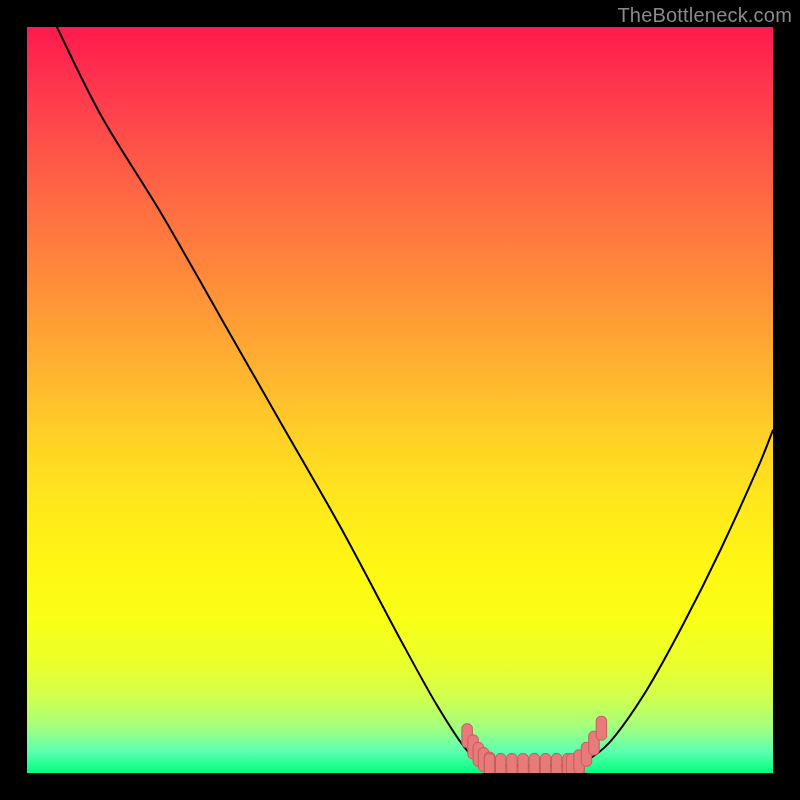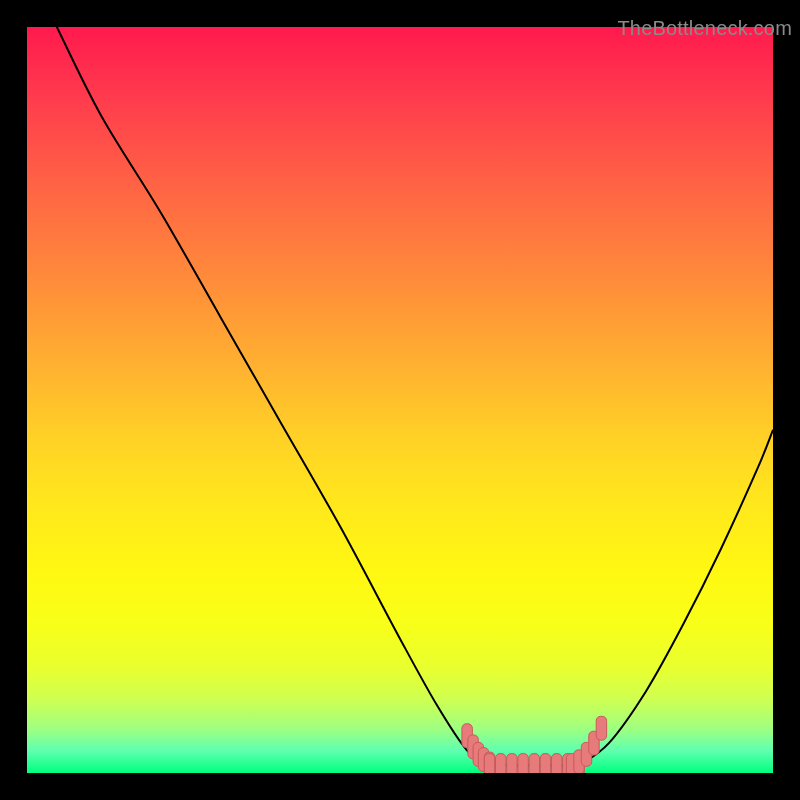--- a/index.html
+++ b/index.html
@@ -42,21 +42,20 @@
   .watermark {
     position: absolute;
     top: 4px;
     right: 8px;
     color: #8a8a8a;
     font-family: Arial, Helvetica, sans-serif;
     font-size: 20px;
     font-weight: 500;
     letter-spacing: 0.2px;
     user-select: none;
-    margin-top: 13px;
   }
   svg.curve {
     position: absolute;
     left: 0;
     top: 0;
     width: 746px;
     height: 746px;
   }
 </style>
 </head>

